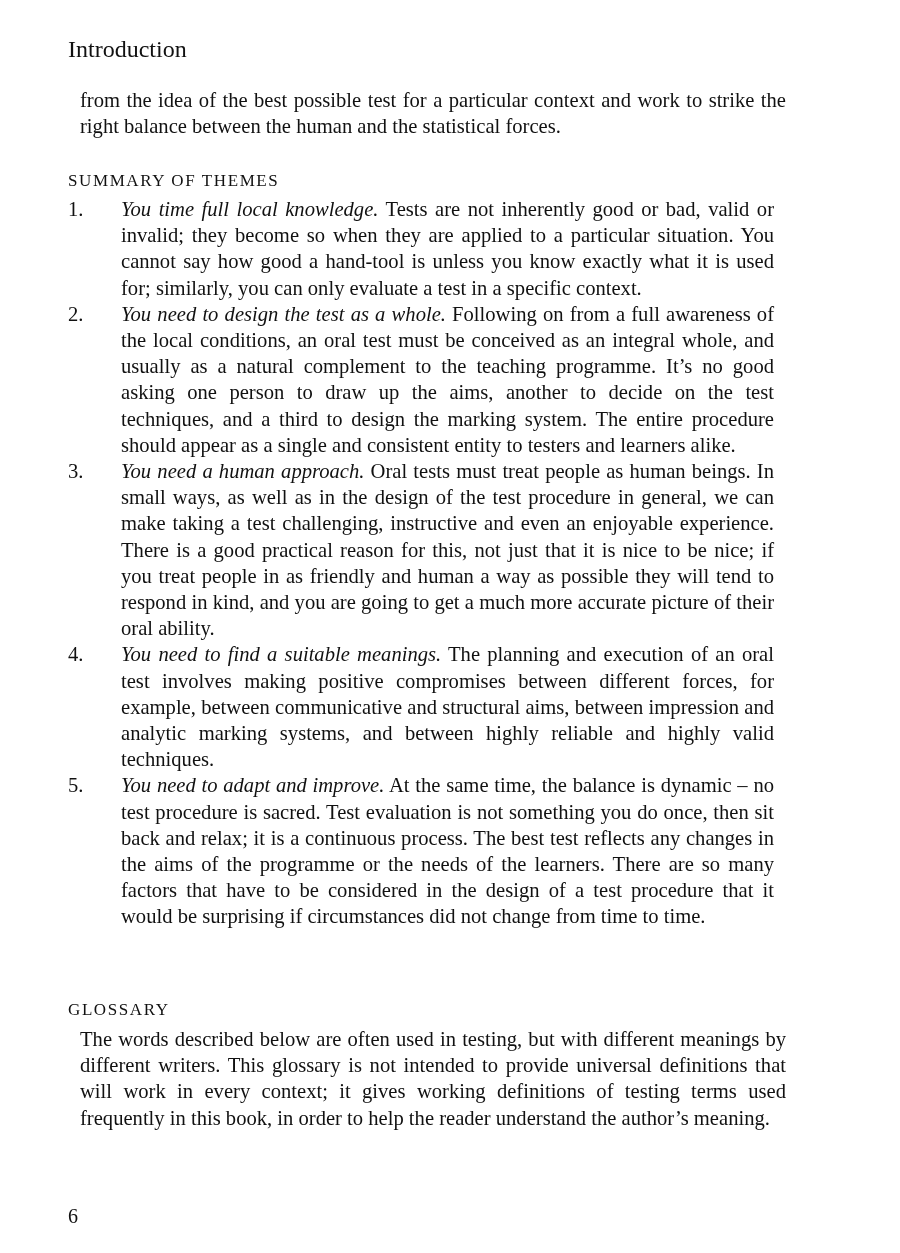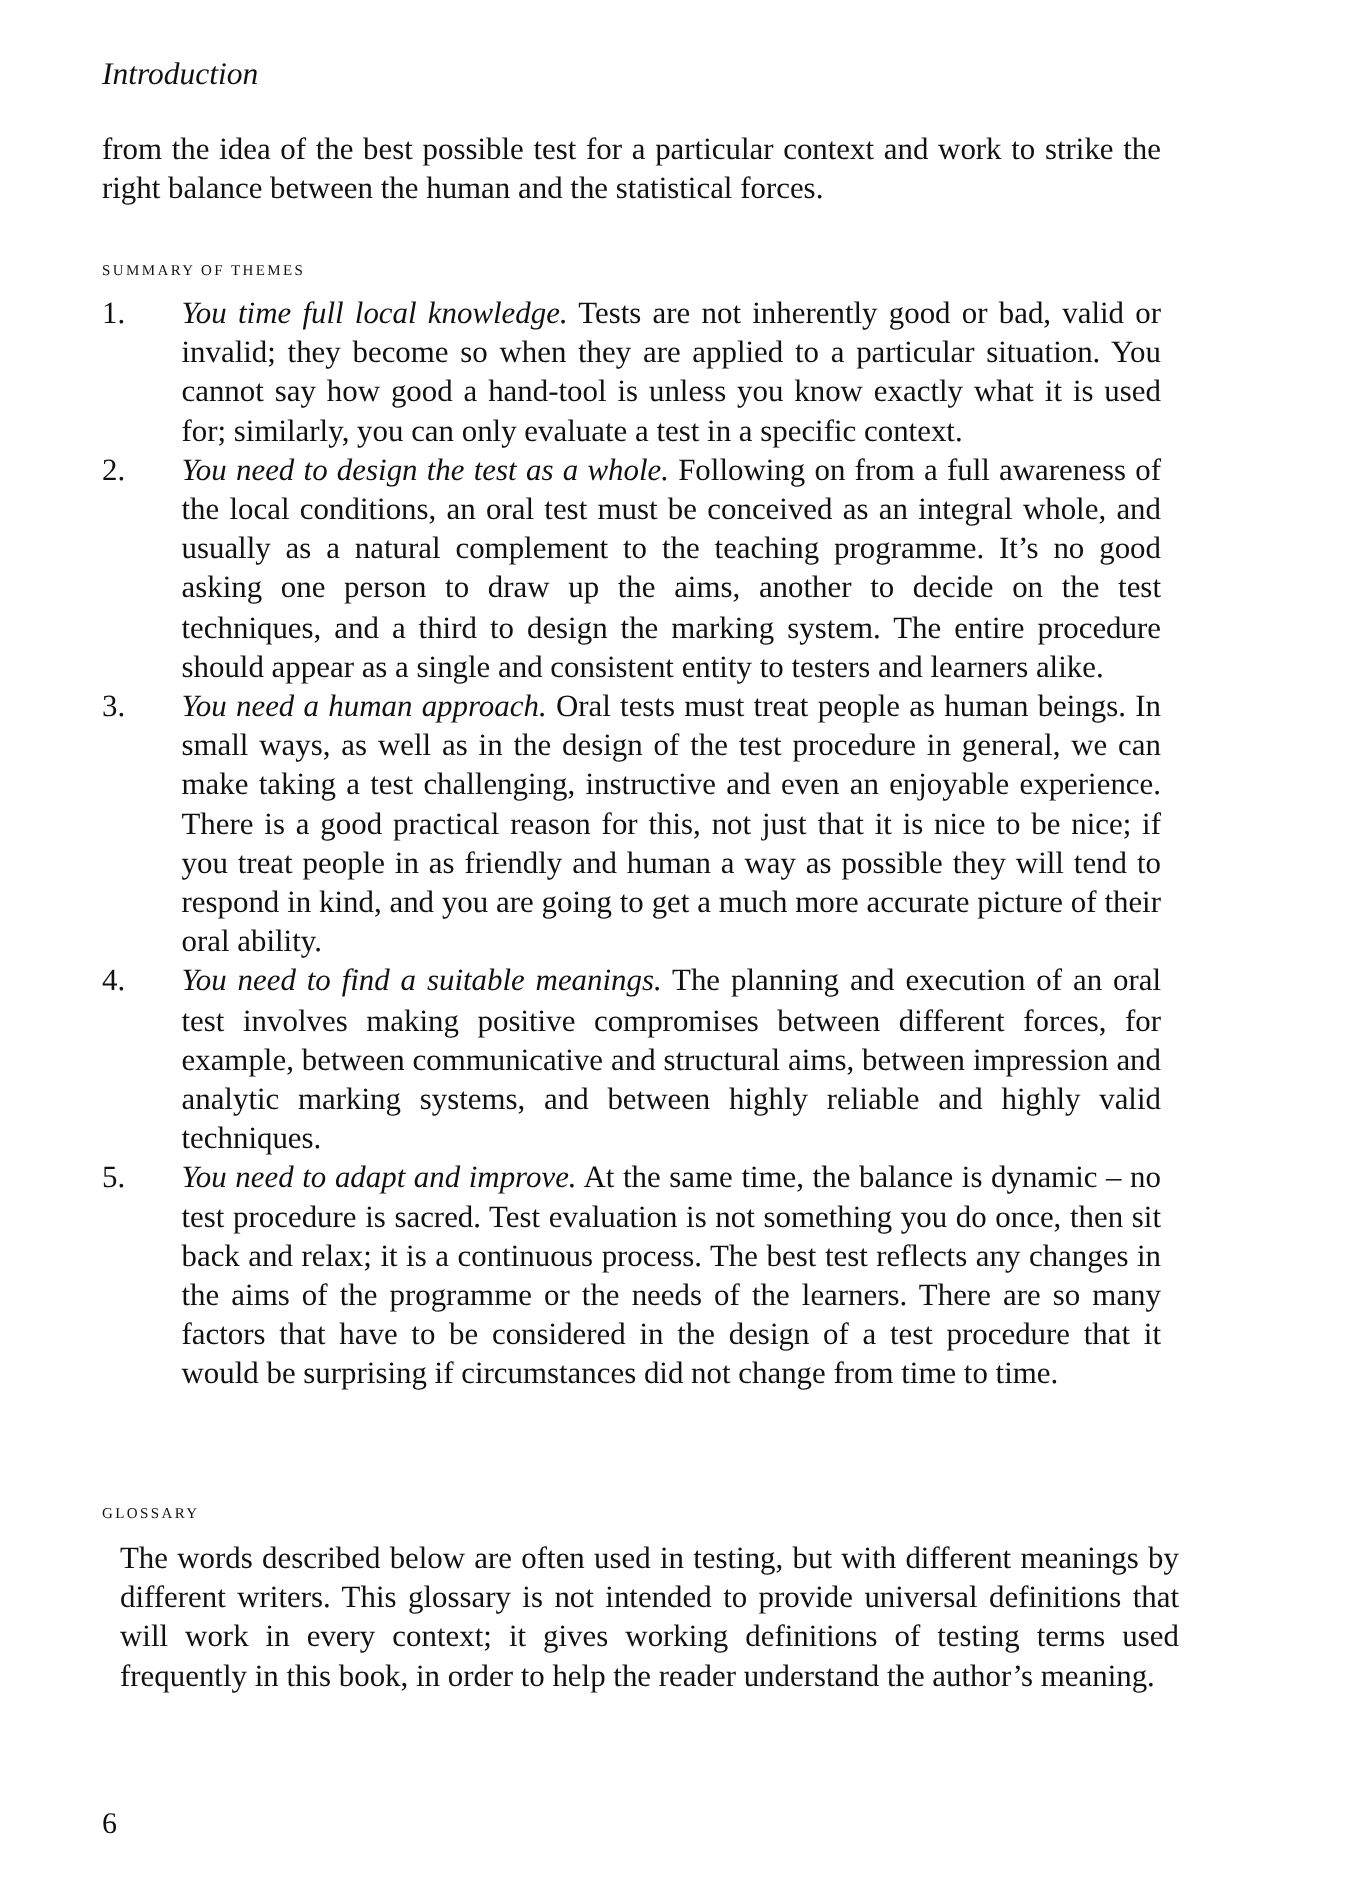--- a/index.html
+++ b/index.html
@@ -18,40 +18,39 @@
     .page {
       position: absolute;
       left: 68px;
       top: 0;
       width: 706px;
     }
     .running-head {
       position: absolute;
       top: 36px;
       left: 0;
-      font-style: italic;
-      font-size: 21px;
+      font-size: 24px;
       line-height: 26px;
     }
     .para {
       font-size: 20.6px;
       line-height: 26.2px;
       text-align: justify;
       margin: 0;
     }
     .intro-para {
       position: absolute;
       top: 87px;
-      left: 0;
+      left: 12px;
       width: 706px;
     }
     .section-head {
       position: absolute;
       left: 0;
-      font-size: 10px;
+      font-size: 17px;
       letter-spacing: 1.6px;
       line-height: 20px;
       text-align: center;
     }
     .summary-head { top: 171px; }
     .glossary-head { top: 1000px; font-family: Liberation Serif, serif; }
     .theme-list {
       position: absolute;
       top: 196px;
       left: 0;

